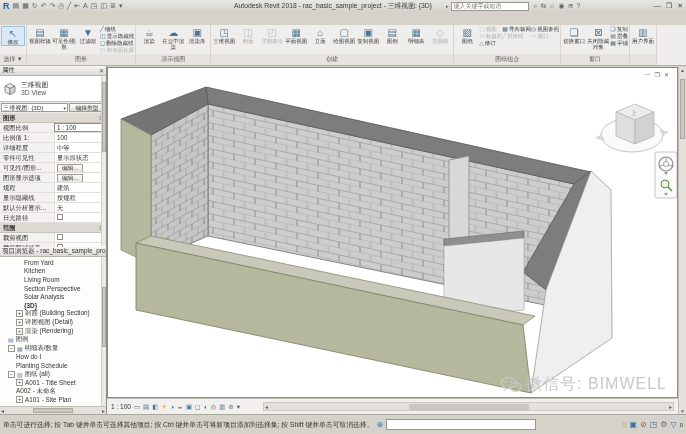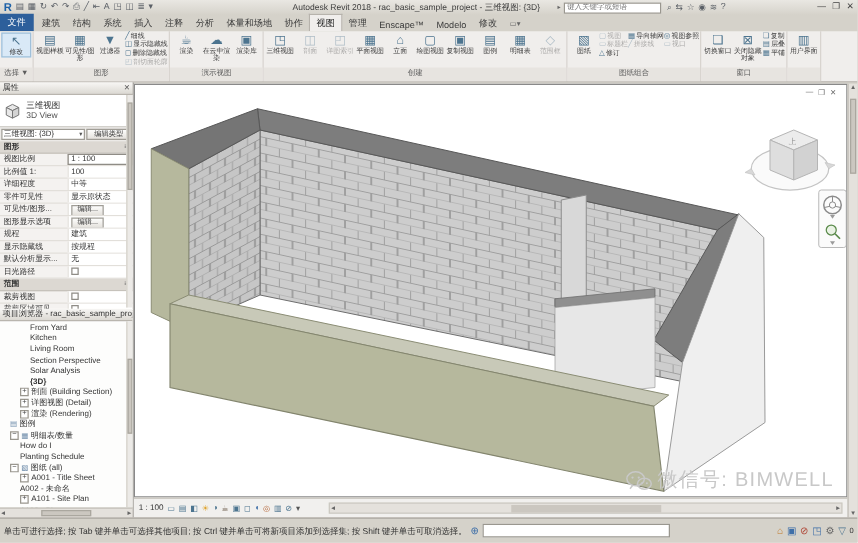--- a/index.html
+++ b/index.html
@@ -158,37 +158,20 @@
           <span class="icon">?</span>
         </div>
     </div>
     <div class="winbtns" id="winbtns">
         <span class="icon">—</span>
         <span class="icon">❐</span>
         <span class="icon">✕</span>
       </div>
   </div>
 
-  <div class="tabrow" id="tabrow">
-      <div class="tab file">文件</div>
-      <div class="tab">建筑</div>
-      <div class="tab">结构</div>
-      <div class="tab">系统</div>
-      <div class="tab">插入</div>
-      <div class="tab">注释</div>
-      <div class="tab">分析</div>
-      <div class="tab">体量和场地</div>
-      <div class="tab">协作</div>
-      <div class="tab active">视图</div>
-      <div class="tab">管理</div>
-      <div class="tab">Enscape™</div>
-      <div class="tab">Modelo</div>
-      <div class="tab">修改</div>
-      <div class="ribbon-toggle">▭▾</div>
-    </div>
 
   <div class="ribbon" id="ribbon">
       <div class="rpanel">
         <div class="btns">
           <div class="rbtn active" style="width: 24px;">
             <span class="icon">↖</span>
             <div class="lbl">修改</div>
           </div>
         </div>
         <div class="plabel">选择 ▼</div>

